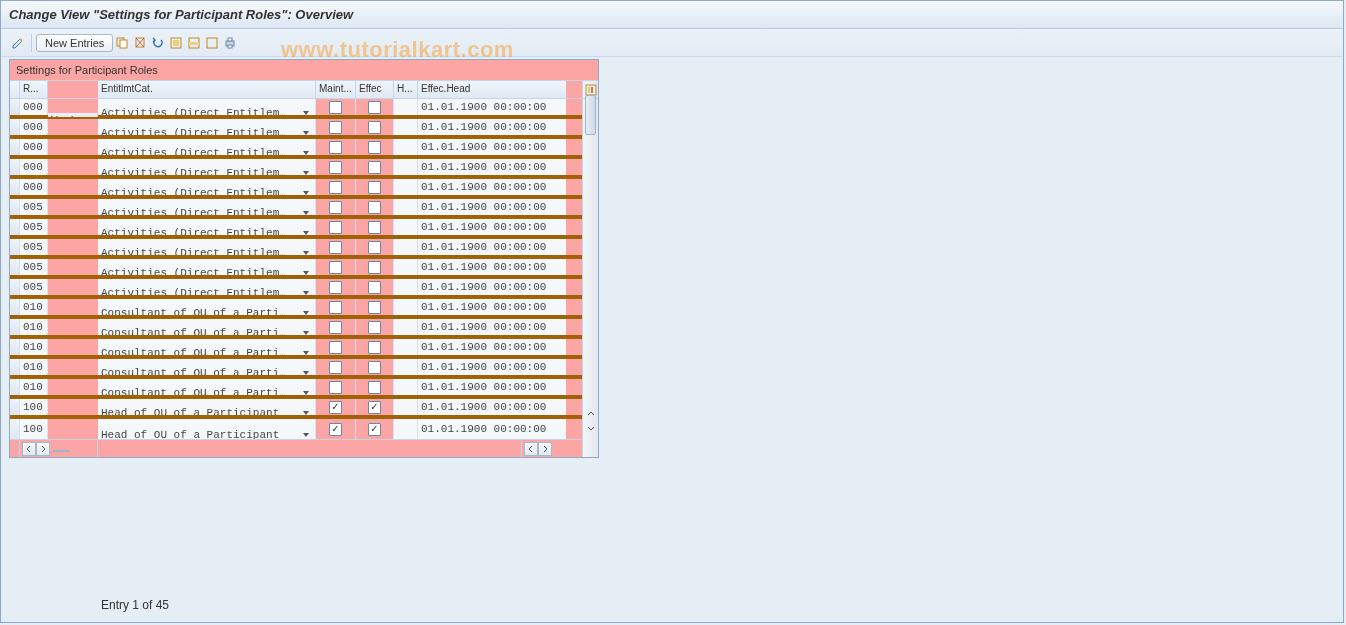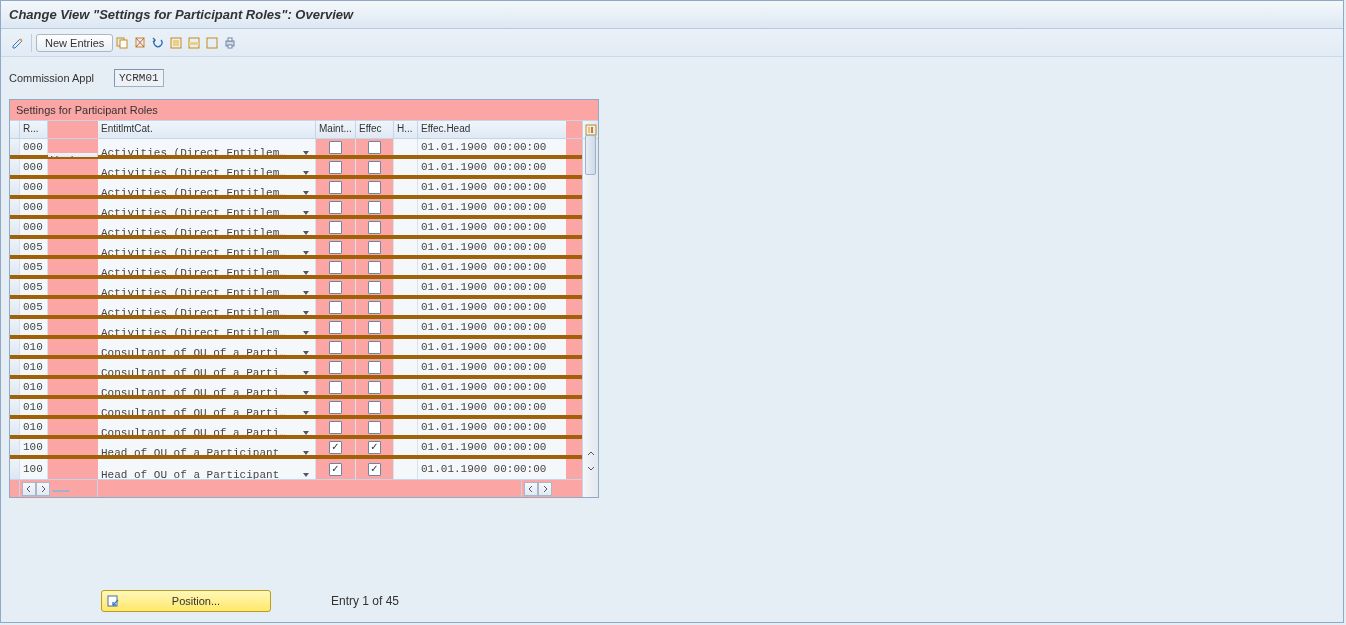--- a/index.html
+++ b/index.html
@@ -137,27 +137,22 @@
     </div>
     <div class="tb-btn">
       <svg width="14" height="14" viewBox="0 0 14 14">
           <rect x="3" y="5" width="8" height="5" fill="#cfd9e6" stroke="#6e86a3"></rect>
           <rect x="5" y="2" width="4" height="3" fill="#fff" stroke="#6e86a3"></rect>
           <rect x="5" y="9" width="4" height="3" fill="#fff" stroke="#6e86a3"></rect>
         </svg>
     </div>
   </div>
 
-
-  <div class="sel-area">
-    <div class="sel-row">
-      <span class="sel-label">Commission Appl</span>
-      <span class="sel-field">YCRM01</span>
-    </div>
-  </div>
+  <div class="watermark">www.tutorialkart.com</div>
+
 
   <div class="table-block">
     <div class="tb-title">Settings for Participant Roles</div>
     <div class="tb-grid">
       <div class="tb-grid-main">
 
         <div class="hdr-row">
           <div class="hdr-cell col-sel"></div>
           <div class="hdr-cell col-r">R...</div>
           <div class="hdr-cell col-ver">Version</div>
@@ -622,25 +617,15 @@
         <div class="vsb-btn" style="position:absolute;bottom:22px;left:0;right:0;">
             <svg width="8" height="8" viewBox="0 0 8 8">
               <path d="M1 3 L4 6 L7 3" fill="none" stroke="#556" stroke-width="1"></path>
             </svg>
           </div>
       </div>
     </div>
   </div>
 
   <div class="footer">
-    <div class="pos-btn">
-      <span class="icon">
-        <svg width="14" height="14" viewBox="0 0 14 14">
-            <rect x="1" y="2" width="9" height="10" fill="#fff" stroke="#4a6ea3"></rect>
-            <path d="M11 6 L6 11" stroke="#3a78c5" stroke-width="1.3"></path>
-            <path d="M6 8 L6 11 L9 11" fill="none" stroke="#3a78c5" stroke-width="1.3"></path>
-          </svg>
-      </span>
-      <span class="label">Position...</span>
-    </div>
     <span class="entry-status">Entry 1 of 45</span>
   </div>
 </div>
 
 </body></html>

